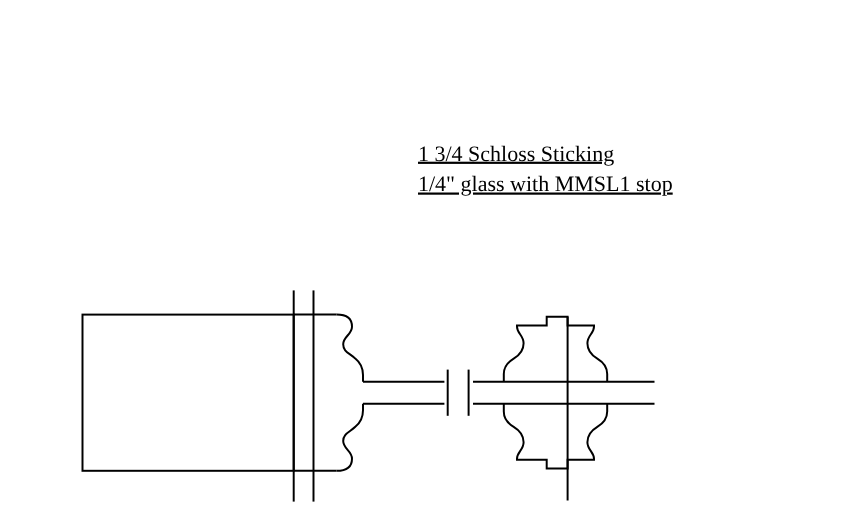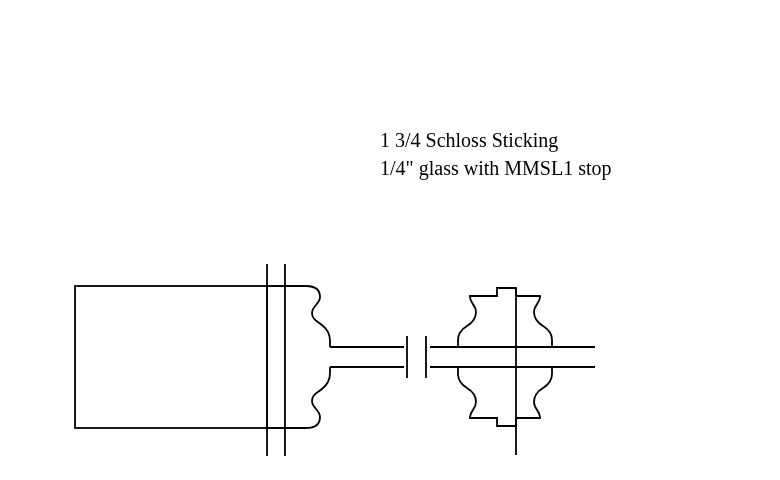--- a/index.html
+++ b/index.html
@@ -16,20 +16,21 @@
     font-family: "Liberation Serif", serif;
   }
   .annotation {
     position: absolute;
     left: 380px;
     top: 126px;
     color: #000000;
     font-size: 20px;
     line-height: 28px;
     white-space: nowrap;
+    text-decoration: underline;
   }
   .drawing-svg {
     position: absolute;
     left: 0;
     top: 0;
   }
   .drawing-svg path,
   .drawing-svg rect,
   .drawing-svg line {
     stroke: #000000;

